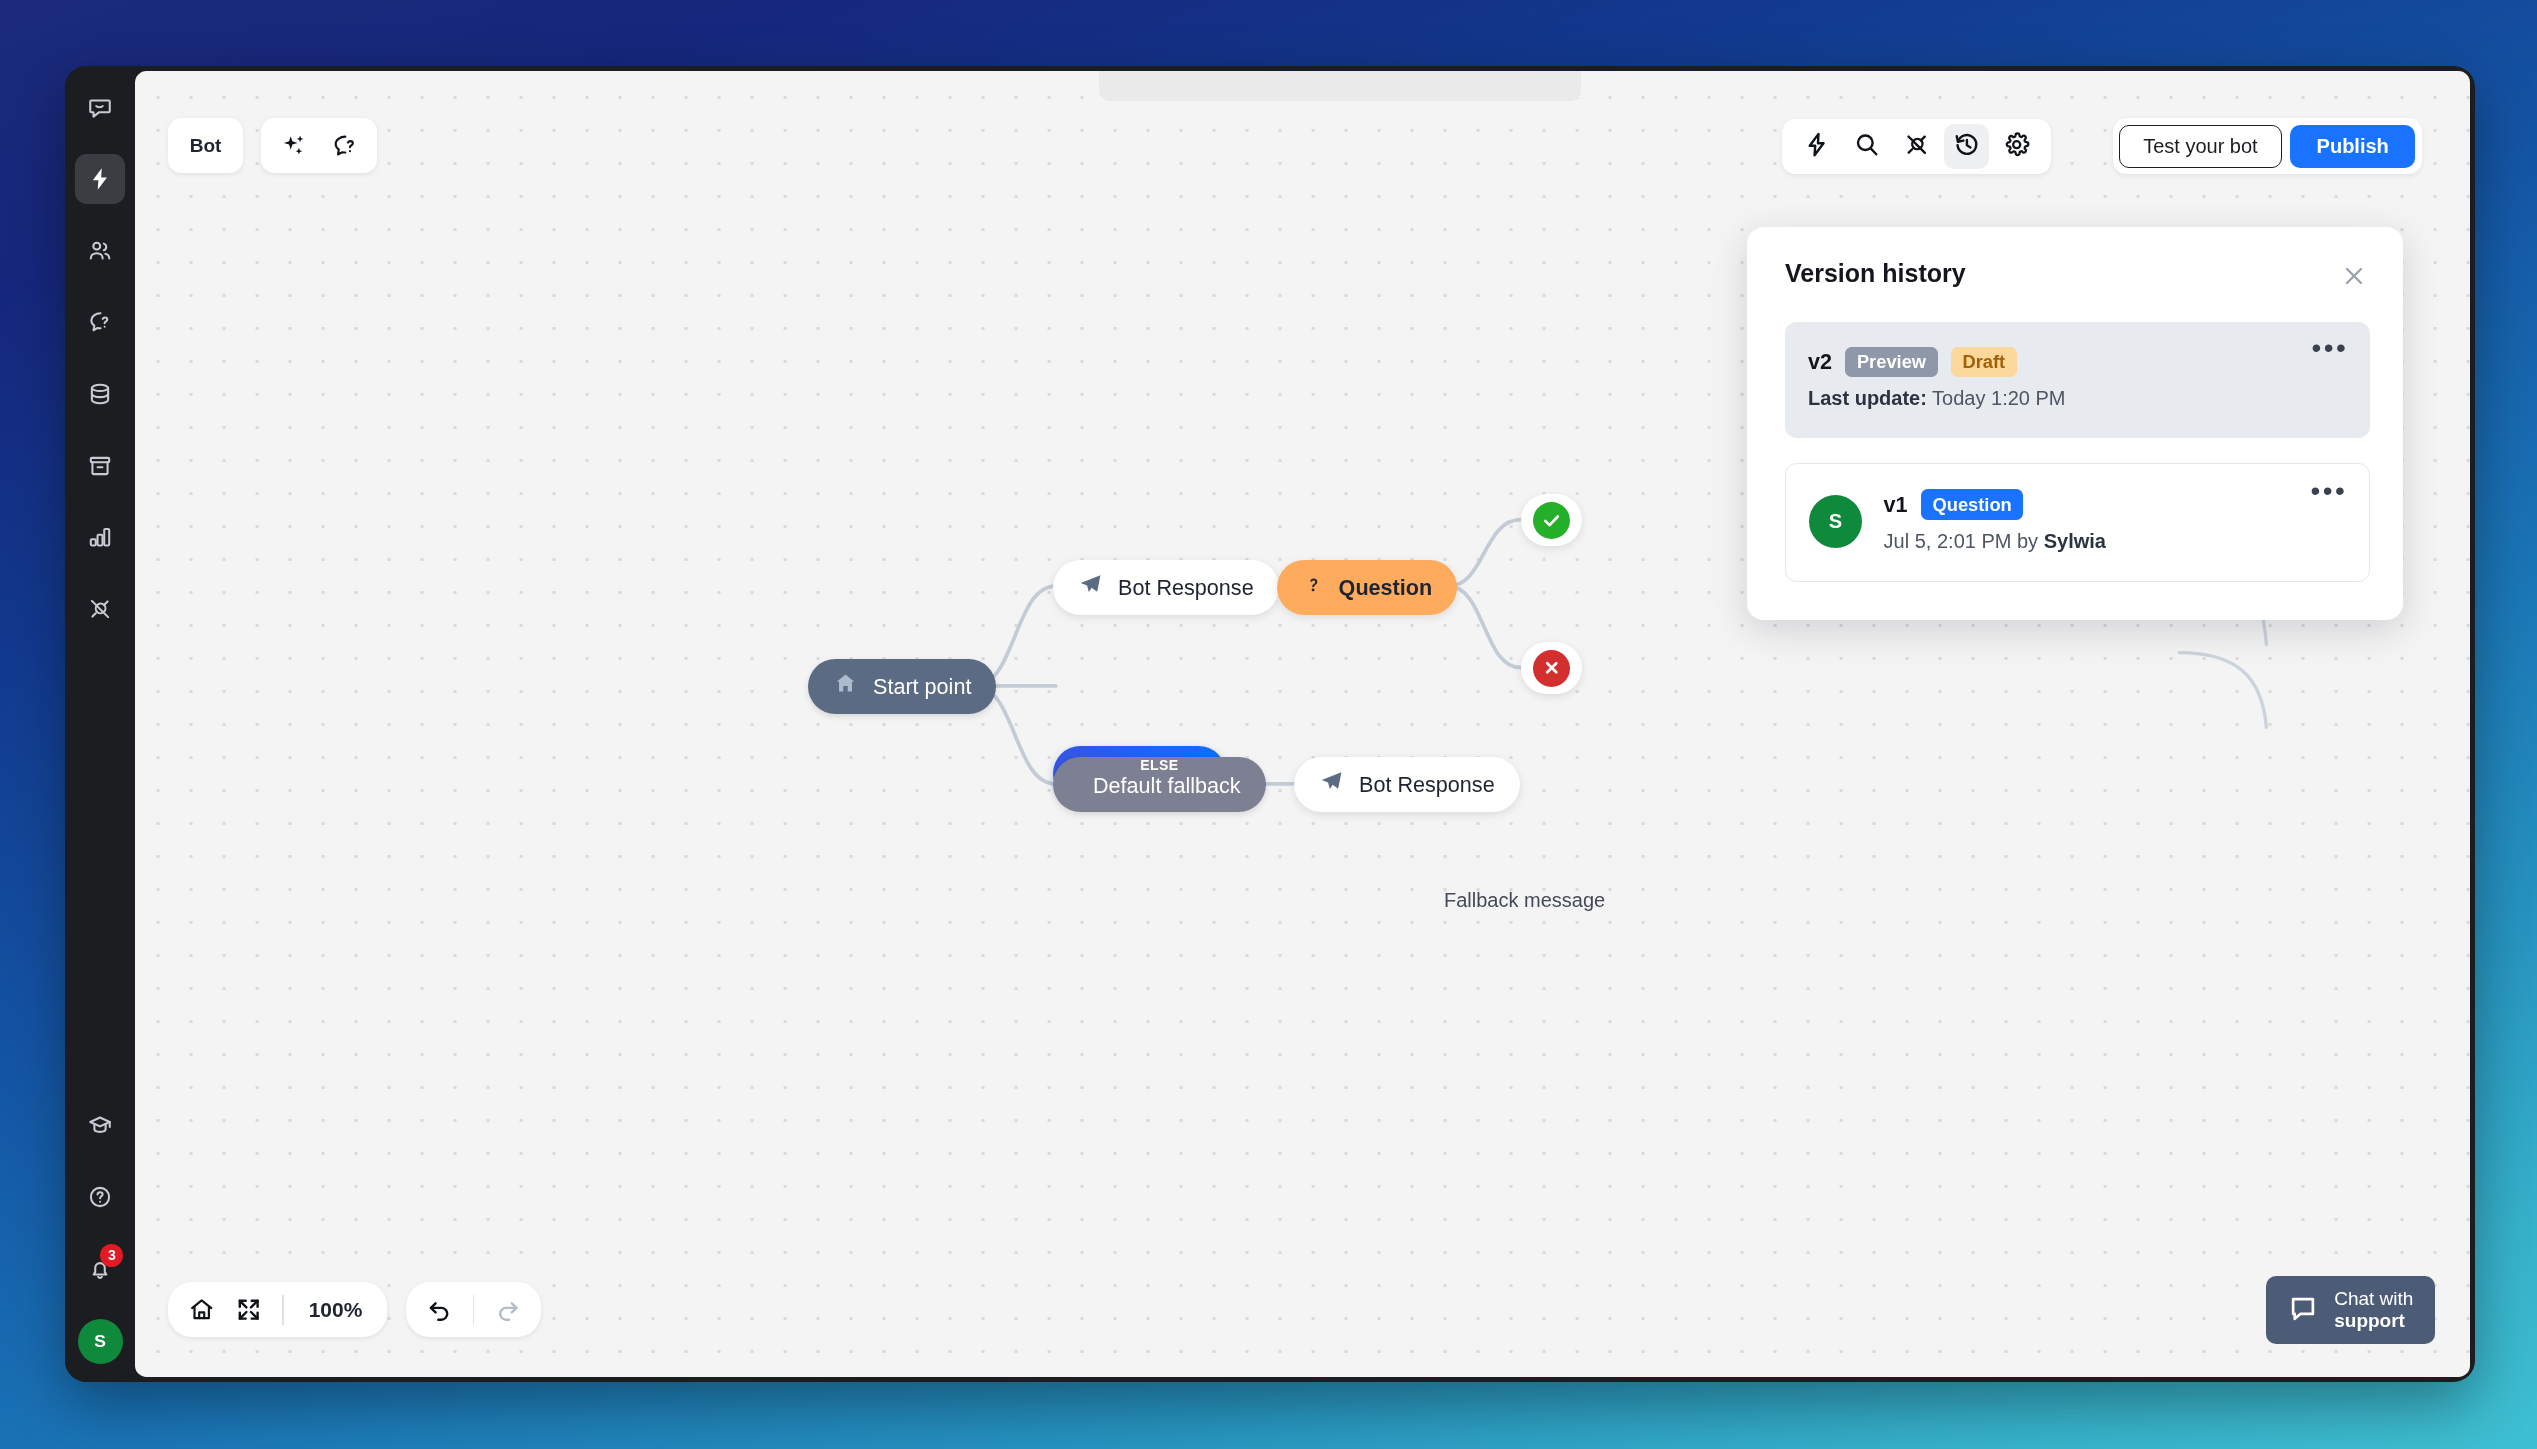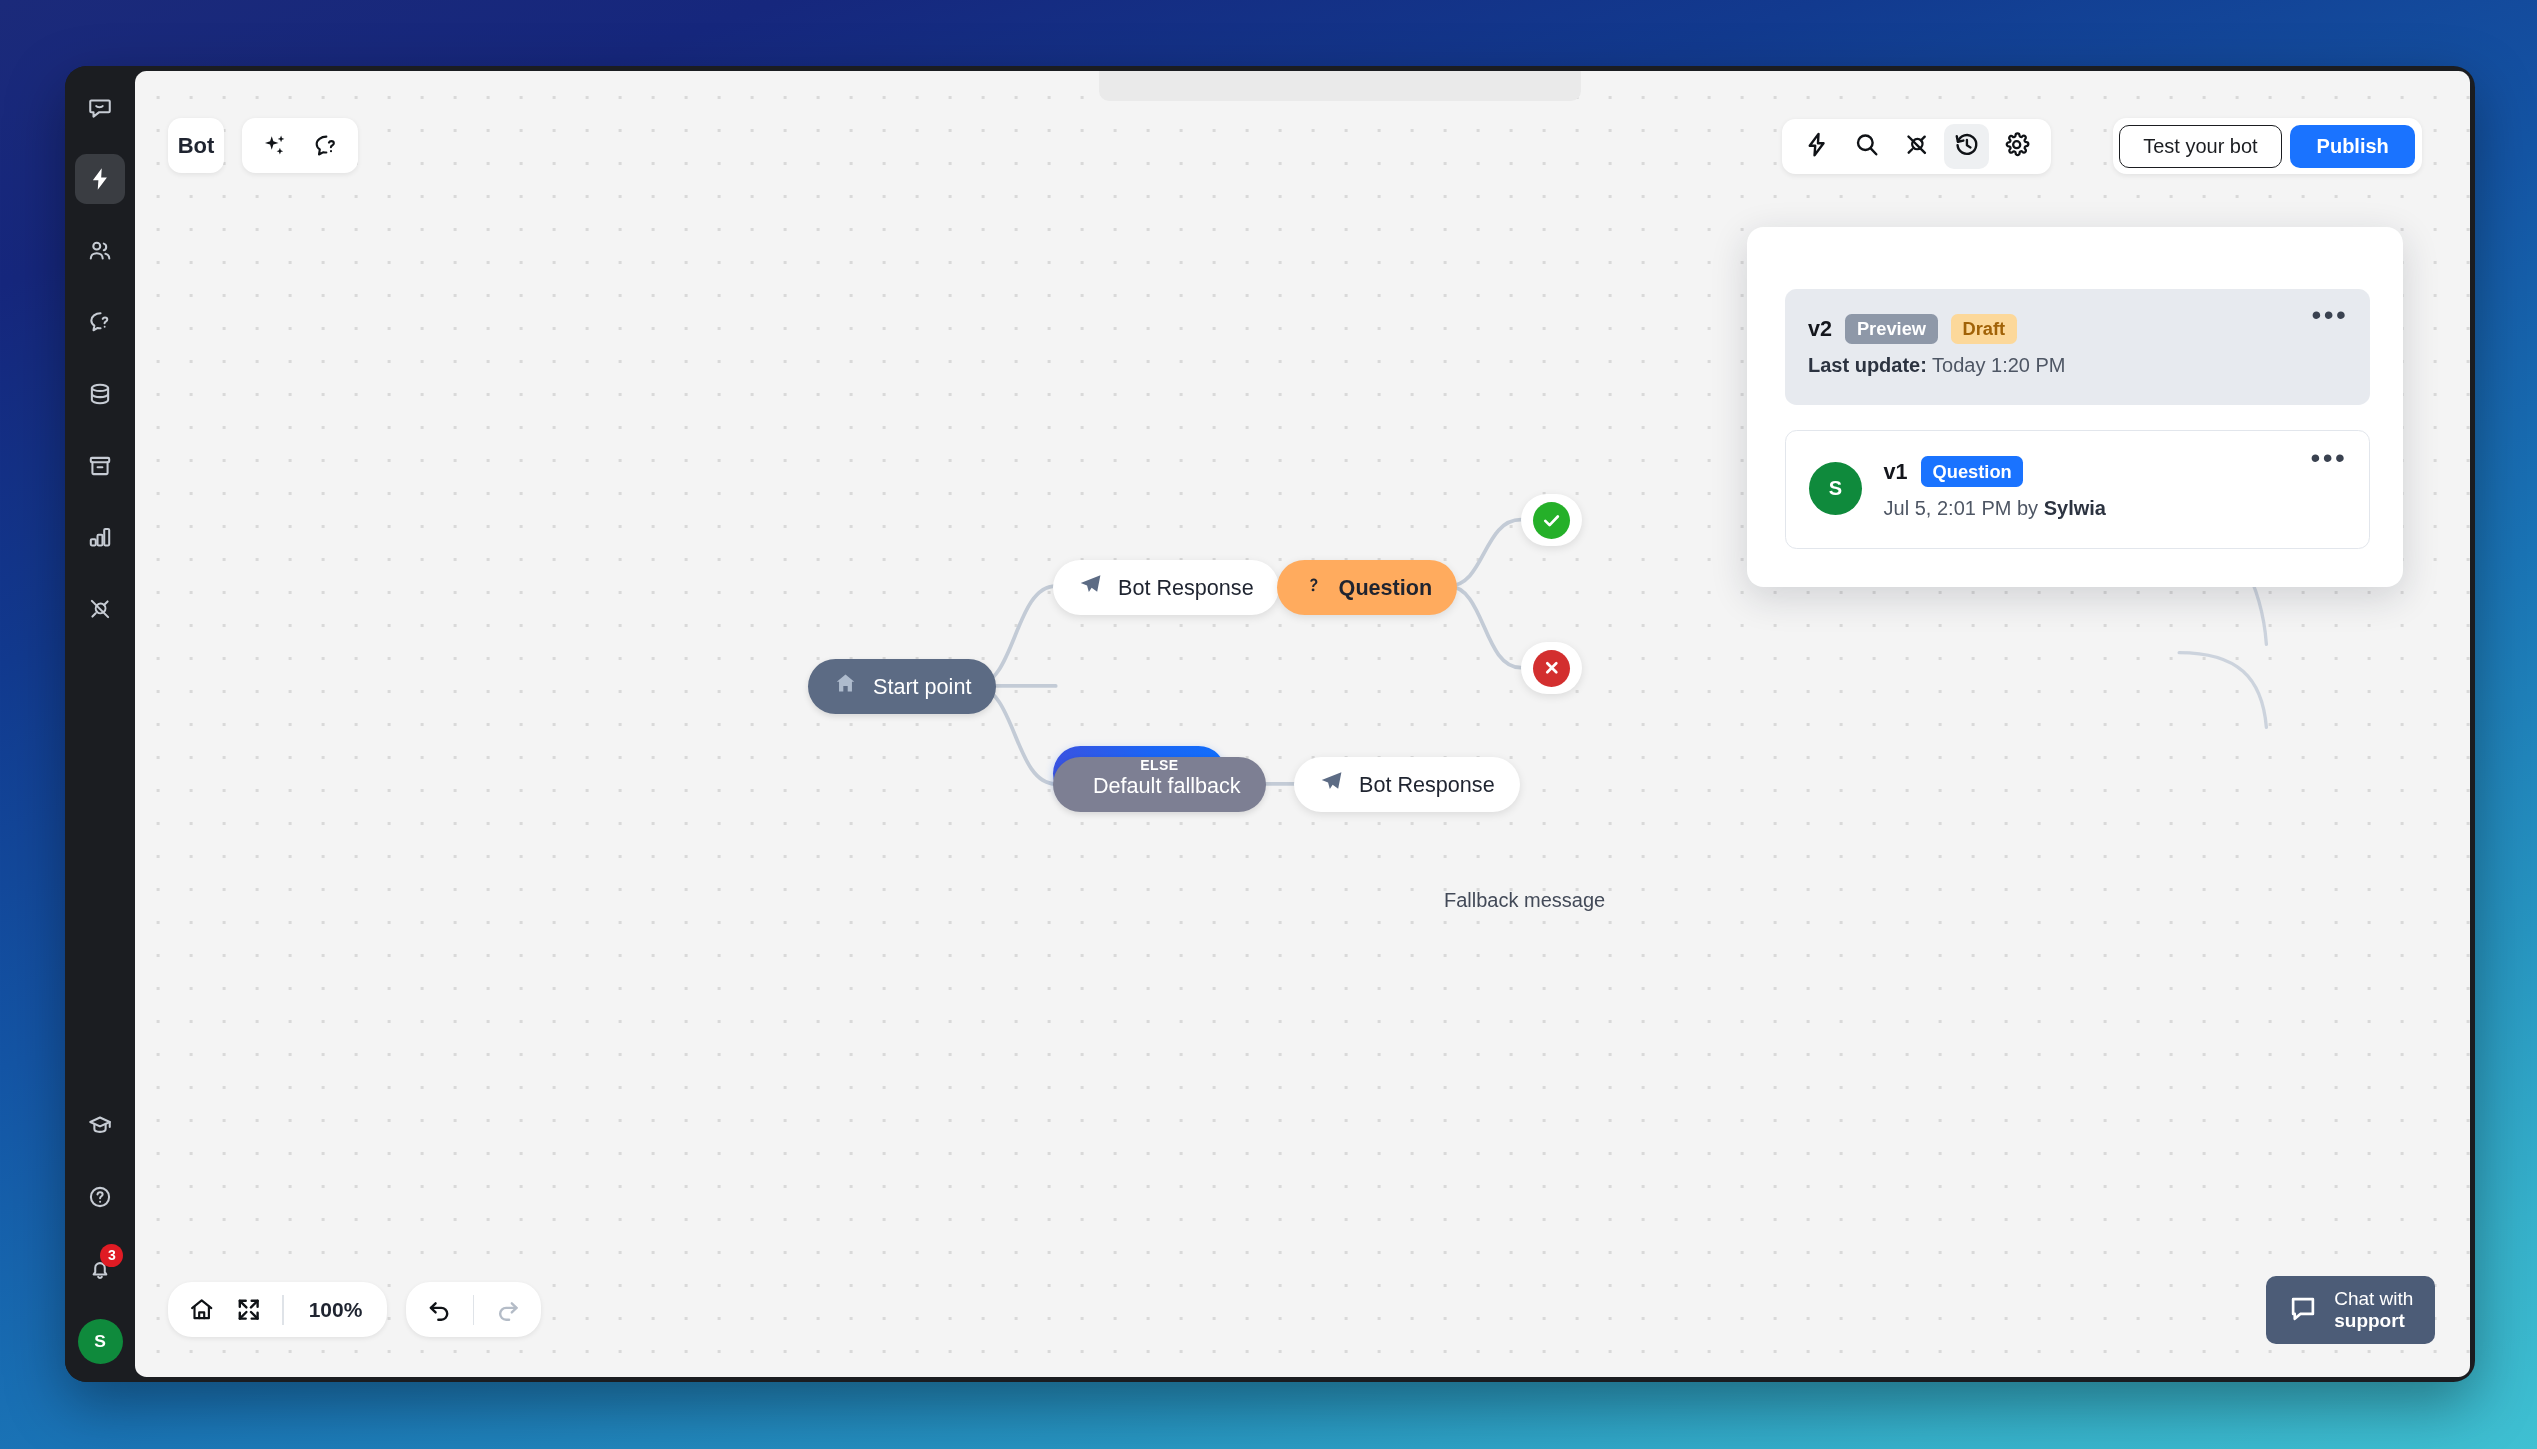--- a/index.html
+++ b/index.html
@@ -95,21 +95,21 @@
   }
 
   
   .tl-chips { position: absolute; left: 33px; top: 47px; display: flex; gap: 18.3px; }
   .chip {
     background: #fff; border-radius: 13.3px;
     box-shadow: 0 1.7px 5.8px rgba(0,0,0,.07);
     height: 55px; display: flex; align-items: center; justify-content: center;
     cursor: pointer;
   }
-  .chip-bot { width: 56px; font-size: 22px; font-weight: bold; color: #1f2430; }
+  .chip-bot { width: 75px; font-size: 19px; font-weight: bold; color: #1f2430; }
   .chip-icons { padding: 0 18.3px; gap: 23px; }
   .chip-icons .ic { color:#101317; display:flex; }
   .chip-icons svg { width: 28px; height: 28px; }
 
   
   .tr-bar { position: absolute; right: 48px; top: 47px; display: flex; gap: 20px; align-items: center; }
   .tool-group {
     background:#fff; border-radius:13.3px; height:55px;
     display:flex; align-items:center; padding: 0 11.6px; gap: 5px;
     box-shadow: 0 1.7px 5.8px rgba(0,0,0,.07);
@@ -533,20 +533,28 @@
 
     <div class="node-status" style="left:1386px; top:571px;">
       <span class="dot-err">
         <svg width="21.6" height="21.6" viewBox="0 0 24 24" fill="none" stroke="#fff" stroke-width="3" stroke-linecap="round">
             <path d="M7 7 17 17M17 7 7 17"></path>
           </svg>
       </span>
     </div>
 
     <div class="vh-panel">
+      <div class="vh-head">
+        <div class="vh-title">Version history</div>
+        <div class="vh-close">
+          <svg viewBox="0 0 24 24" fill="none" stroke="currentColor" stroke-width="2.1" stroke-linecap="round">
+              <path d="M6 6 18 18M18 6 6 18"></path>
+            </svg>
+        </div>
+      </div>
 
       <div class="vh-list">
 
         <div class="vh-item selected">
           <div class="vh-dots">•••</div>
           <div class="vh-row">
             <div class="vh-body">
               <div class="vh-line1">
                 <span class="vh-ver">v2</span>
                 <span class="badge badge-preview">Preview</span>

